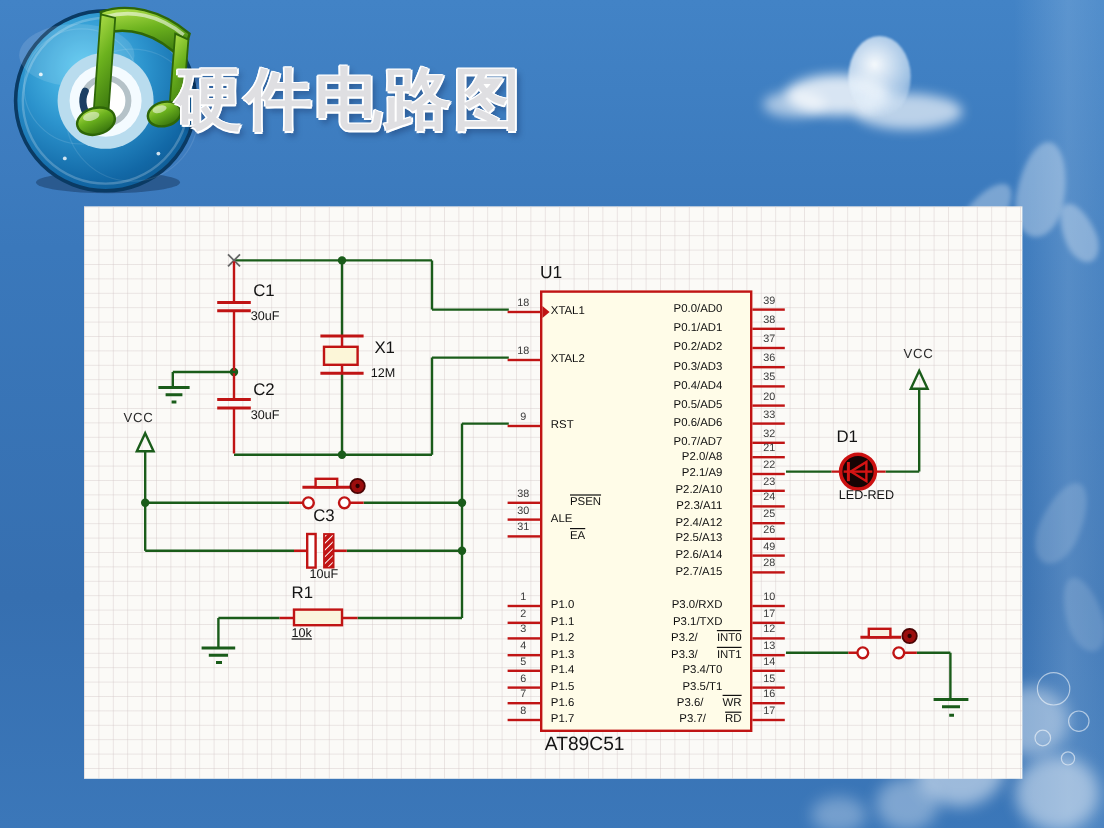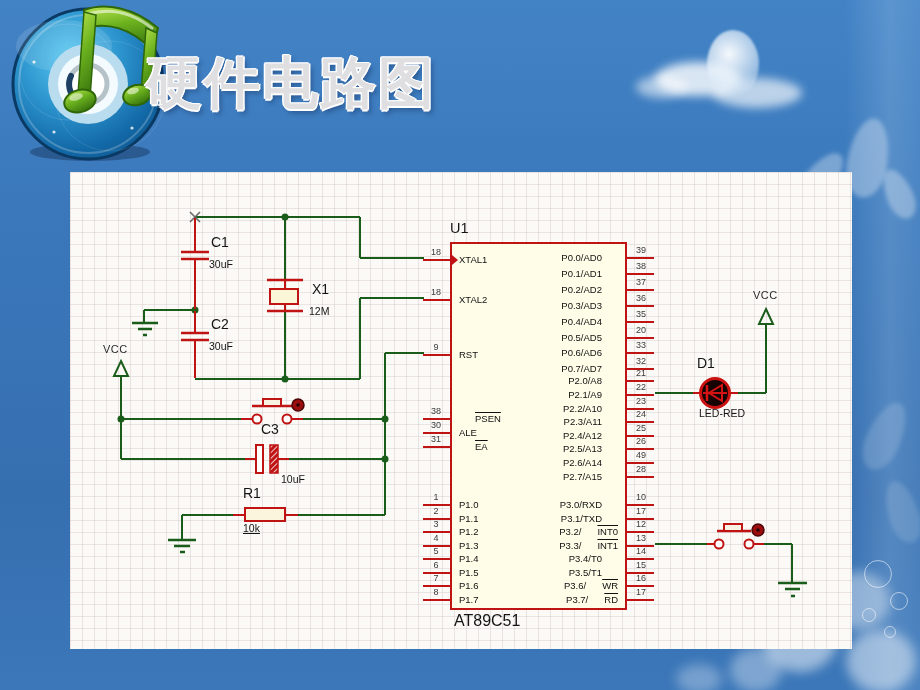--- a/index.html
+++ b/index.html
@@ -48,21 +48,21 @@
     background-size:12px 12px;}
   .panel svg.wires{position:absolute;left:0;top:0;}
   .lbl{position:absolute;color:#141414;font-size:14px;line-height:1.05;white-space:nowrap;}
   .val{font-size:10.5px;}
   .pwr{font-size:11px;color:#2b2b2b;letter-spacing:.5px;text-align:center;}
   .p-u1{left:380px;top:49px;font-size:14.5px;}
   .p-part{left:384px;top:441px;font-size:10.5px;}
   .p-c1r{left:141px;top:63px;} .p-c1v{left:139px;top:87px;}
   .p-c2r{left:141px;top:145px;} .p-c2v{left:139px;top:169px;}
   .p-x1r{left:242px;top:110px;} .p-x1v{left:239px;top:134px;}
-  .p-c3r{left:191px;top:250px;} .p-c3v{left:188px;top:302px;margin-left:23px;}
+  .p-c3r{left:191px;top:250px;} .p-c3v{left:188px;top:302px;}
   .p-r1r{left:173px;top:314px;} .p-r1v{left:173px;top:351px;text-decoration:underline;}
   .p-d1r{left:627px;top:184px;} .p-d1v{left:629px;top:236px;}
   .p-vl{left:33px;top:172px;} .p-vr{left:683px;top:118px;}
   
   .chip{position:absolute;left:380px;top:70px;width:177px;height:368px;
     background:#fffce8;border:2px solid var(--red);box-sizing:border-box;}
   .pins{position:absolute;left:0;top:0;right:0;bottom:0;}
   .pinrow{position:absolute;left:0;width:100%;height:13px;}
   .pinrow .wire{position:absolute;top:5px;width:27px;height:2px;background:var(--red);}
   .pinrow.left .wire{left:-29px;}

